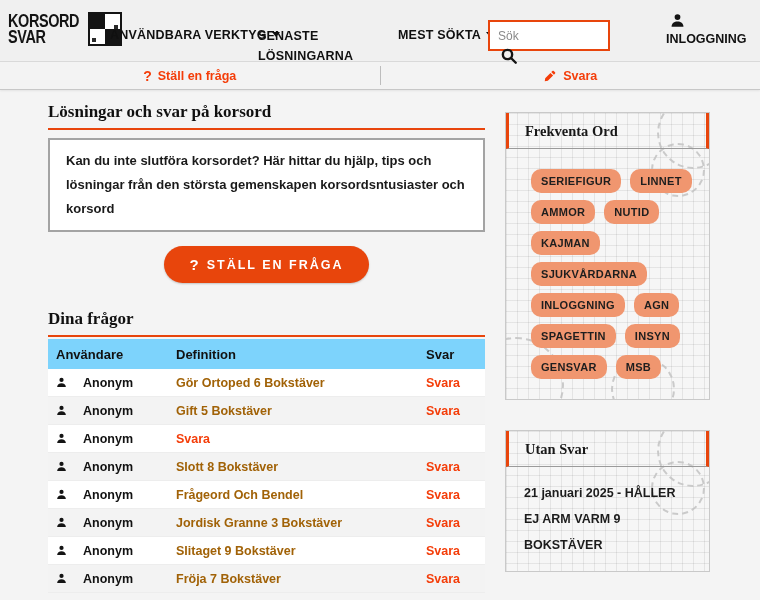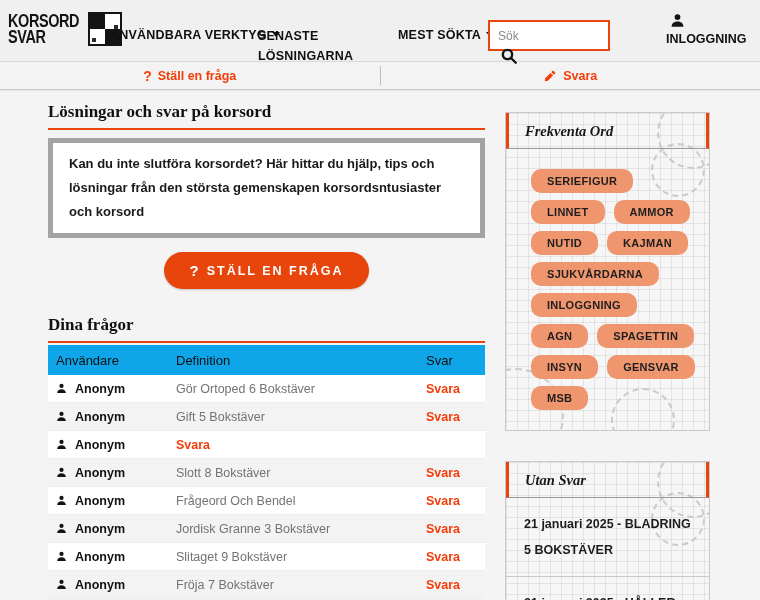--- a/index.html
+++ b/index.html
@@ -69,76 +69,75 @@
   .sidebar { width:205px; margin-left:20px; }
 
   h1,h2 {
     font-family:"Liberation Serif","DejaVu Serif",serif;
     font-size:17px; font-weight:700; color:#101010;
     padding-bottom:6px; border-bottom:2px solid var(--accent);
   }
   h2 { margin-top:26px; }
 
   .intro {
-    margin-top:8px; background:#fff; border:5px solid #a3a3a3;
+    margin-top:8px; background:#fff; border:2px solid #a3a3a3;
     padding:9px 16px; font-size:13px; font-weight:700; line-height:24px; color:#1a1a1a;
   }
 
   .btn-row { margin-top:14px; text-align:center; }
   .ask-btn {
     background:var(--accent); color:#fff; border:none; cursor:pointer;
     height:37px; padding:0 26px; border-radius:19px;
     font-family:inherit; font-size:12.5px; font-weight:700; letter-spacing:2px;
     display:inline-flex; align-items:center; gap:8px;
     box-shadow:0 1px 2px rgba(0,0,0,.2);
   }
   .ask-btn .q { font-size:15px; letter-spacing:0; }
 
   
   .qtable { margin-top:2px; font-size:12.5px; }
   .thead, .trow { display:grid; grid-template-columns:120px 250px 1fr; align-items:center; }
-  .thead { height:30px; background:#0ea5e9; font-size:13px; font-weight:400; }
+  .thead { height:30px; background:#7dd3fc; font-size:13px; font-weight:700; }
   .thead > div, .trow > div { padding-left:8px; }
   .trow { height:28px; background:#fff; border-bottom:1px solid #ededed; }
   .trow:nth-child(even) { background:#f3f3f3; }
-  .cell-user { display:flex; align-items:center; gap:8px; font-weight:600; }
-  .cell-def { font-weight:400; color:#737373; }
+  .cell-user { display:flex; align-items:center; gap:16px; font-weight:600; }
+  .cell-def { font-weight:700; color:#a16207; }
   .svara-link { color:var(--link); font-weight:700; text-decoration:none; cursor:pointer; }
 
   
   .panel {
     position:relative; border:1px solid #c9c9c9; overflow:hidden;
     background-color:#f6f6f6;
     background-image:
       linear-gradient(rgba(110,110,110,.13) 1px, transparent 1px),
       linear-gradient(90deg, rgba(110,110,110,.13) 1px, transparent 1px);
     background-size:11px 11px;
   }
   .panel-frequent { margin-top:10px; }
   .panel-unanswered { margin-top:30px; }
   .panel-title {
     position:relative; z-index:2; height:36px; line-height:36px; padding-left:16px;
     font-family:"Liberation Serif","DejaVu Serif",serif; font-size:14.5px; font-weight:700; color:#181818;
     border-left:3px solid var(--accent); border-right:3px solid var(--accent);
     border-bottom:1px solid #9a9a9a;
-    font-style:italic;
   }
   .circle { position:absolute; border:2px dashed #c3c3c3; border-radius:50%; opacity:.85; z-index:1; }
   .c1 { width:72px; height:72px; top:-16px; right:-20px; }
   .c2 { width:54px; height:54px; top:30px; right:4px; }
   .c3 { width:96px; height:96px; bottom:-34px; left:-38px; }
   .c4 { width:64px; height:64px; bottom:-22px; right:34px; }
 
   .tags {
     position:relative; z-index:2; display:flex; flex-wrap:wrap;
     gap:7px 9px; padding:20px 14px 20px 25px; min-height:216px; align-content:flex-start;
   }
   .tag {
     background:var(--tag); color:#1e1e1e; cursor:pointer;
-    border-radius:10px; padding:6px 16px;
+    border-radius:10px; padding:6px 10px;
     font-size:11px; font-weight:700; letter-spacing:.3px; white-space:nowrap;
   }
 
   .unanswered-list { position:relative; z-index:2; }
   .un-item {
     padding:13px 18px; border-bottom:1px solid #c9c9c9;
     font-size:12.5px; font-weight:700; line-height:26px; color:#1c1c1c; cursor:pointer;
   }
   .un-item:last-child { border-bottom:none; }
 
@@ -379,21 +378,20 @@
 
   <span class="tag">MSB</span>
 </div>
       </div>
 
       <div class="panel panel-unanswered">
         <div class="circle c1"></div>
         <div class="circle c2"></div>
         <div class="panel-title">Utan Svar</div>
         <div class="unanswered-list">
-  <div class="un-item">21 januari 2025 - BLADRING 5 BOKSTÄVER</div>
 
   <div class="un-item">21 januari 2025 - HÅLLER EJ ARM VARM 9 BOKSTÄVER</div>
 
 </div>
       </div>
     </aside>
   </main>
 
 </div>
 

